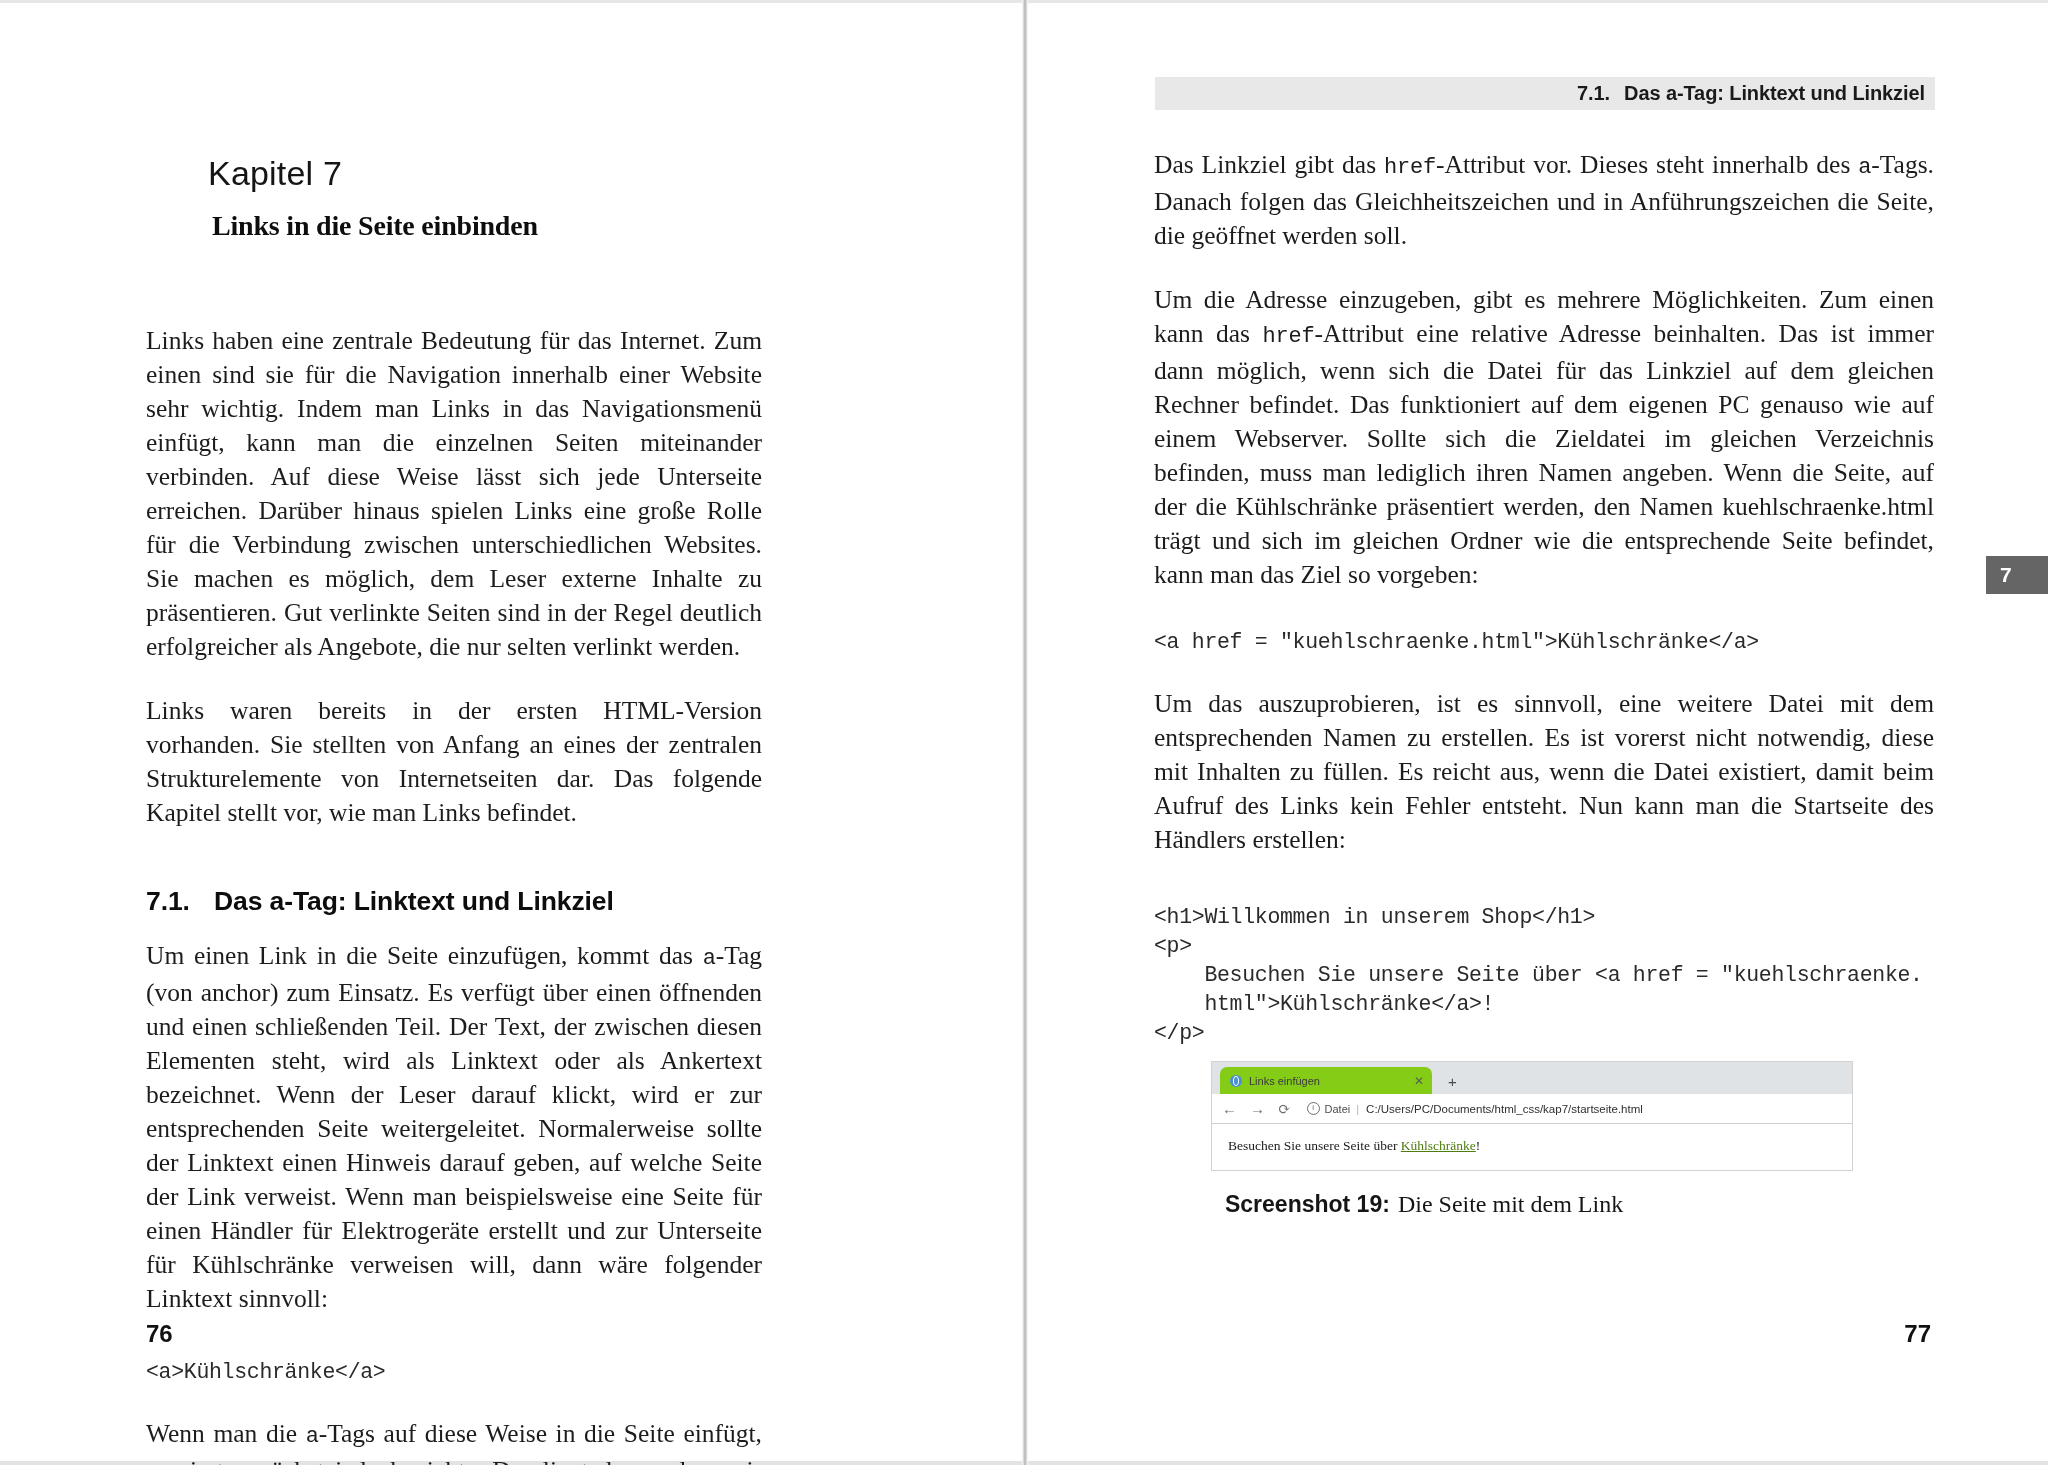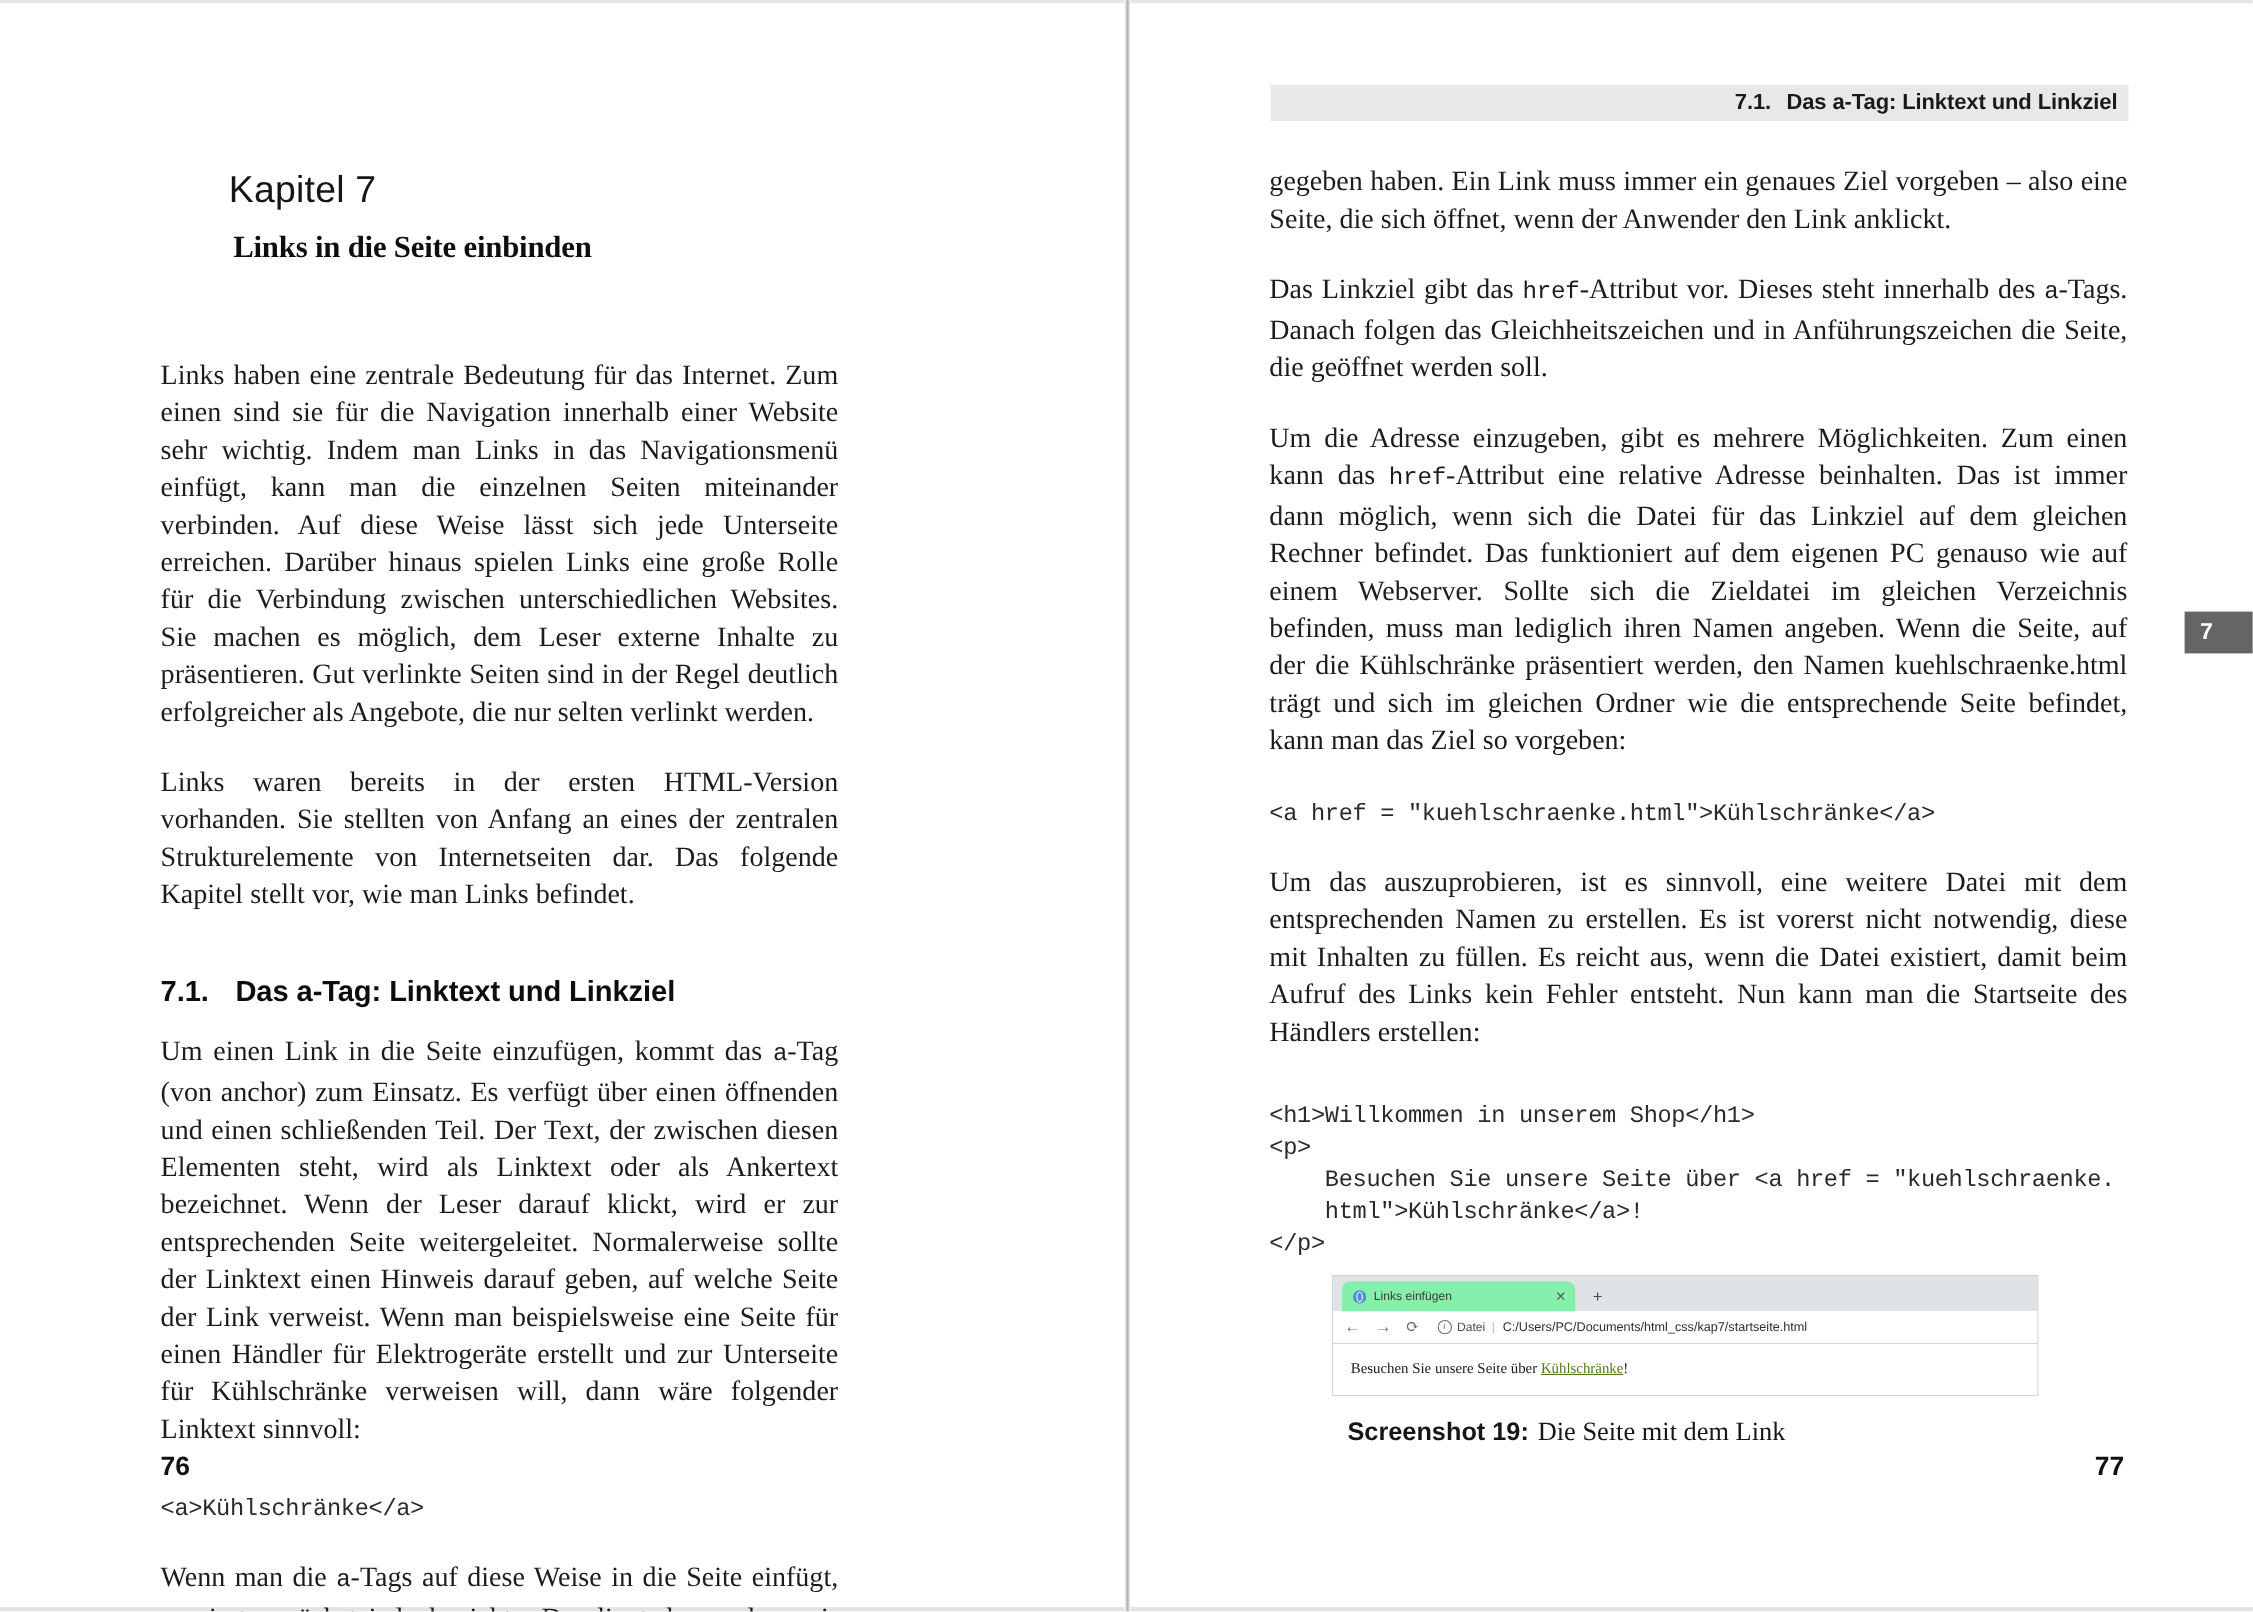--- a/index.html
+++ b/index.html
@@ -196,21 +196,21 @@
   .br-tabstrip {
     height: 32px;
     background: #dfe3e6;
     display: flex;
     align-items: flex-end;
     padding-left: 8px;
     box-sizing: border-box;
   }
   .br-tab {
     height: 27px;
-    background: #86efac;
+    background: #84cc16;
     border-radius: 7px 7px 0 0;
     display: flex;
     align-items: center;
     padding: 0 8px 0 10px;
     min-width: 212px;
     box-sizing: border-box;
   }
   .br-tab-favicon {
     width: 12px; height: 12px;
     border-radius: 50%;
@@ -378,21 +378,20 @@
 
   <div class="page page-right">
 
     <div class="running-head">
       <span class="rh-text rh-num">7.1.</span>
       <span class="rh-text">Das a-Tag: Linktext und Linkziel</span>
     </div>
 
     <div class="col-right" style="top:148px">
 
-      <p class="body">gegeben haben. Ein Link muss immer ein genaues Ziel vorgeben – also eine Seite, die sich öffnet, wenn der Anwender den Link anklickt.</p>
 
       <p class="body"><span>Das Linkziel gibt das </span><span class="mono-inline">href</span><span>-Attribut vor. Dieses steht innerhalb des </span><span class="mono-inline">a</span><span>-Tags. Danach folgen das Gleichheitszeichen und in Anführungszeichen die Seite, die geöffnet werden soll.</span></p>
 
       <p class="body"><span>Um die Adresse einzugeben, gibt es mehrere Möglichkeiten. Zum einen kann das </span><span class="mono-inline">href</span><span>-Attribut eine relative Adresse beinhalten. Das ist immer dann möglich, wenn sich die Datei für das Linkziel auf dem gleichen Rechner befindet. Das funktioniert auf dem eigenen PC genauso wie auf einem Webserver. Sollte sich die Zieldatei im gleichen Verzeichnis befinden, muss man lediglich ihren Namen angeben. Wenn die Seite, auf der die Kühlschränke präsentiert werden, den Namen kuehlschraenke.html trägt und sich im gleichen Ordner wie die entsprechende Seite befindet, kann man das Ziel so vorgeben:</span></p>
 
       <div style="height:6px"></div>
 
       <pre class="code">&lt;a href = "kuehlschraenke.html"&gt;Kühlschränke&lt;/a&gt;</pre>
 
       <div style="height:30px"></div>

